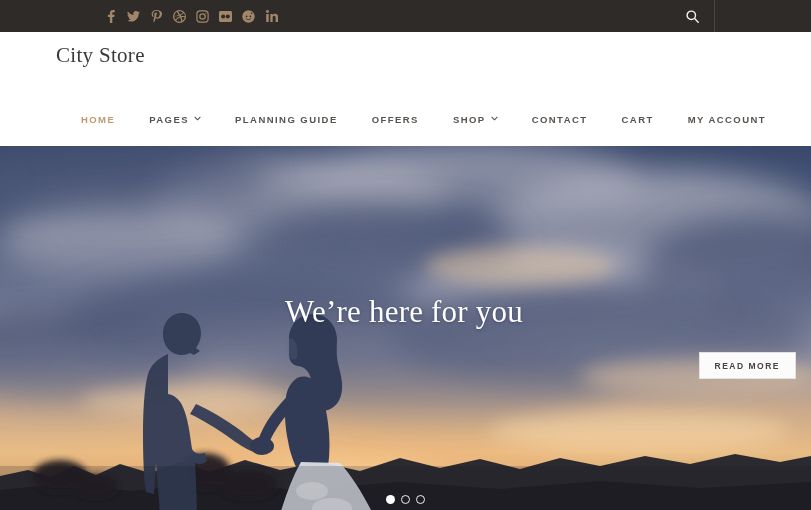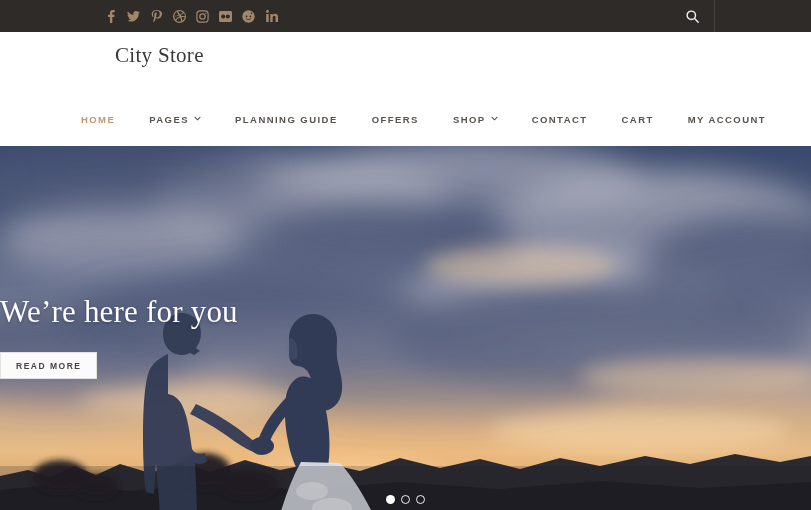--- a/index.html
+++ b/index.html
@@ -68,21 +68,21 @@
     width: 1px;
     height: 32px;
     background: #494644;
     margin-left: 9px;
   }
 
   
   .header {
     background: #ffffff;
     height: 60px;
-    padding-left: 115px;
+    padding-left: 56px;
     padding-top: 10px;
   }
 
   .brand-title {
     font-family: "Liberation Serif", serif;
     font-size: 21px;
     color: #3a3a3a;
     font-weight: 400;
     letter-spacing: 0.3px;
     line-height: 26px;
@@ -152,41 +152,41 @@
     inset: 0;
     width: 100%;
     height: 100%;
   }
 
   .hero-overlay-text {
     position: absolute;
     left: 0;
     right: 3px;
     top: 148px;
-    text-align: left;
+    text-align: center;
     pointer-events: none;
   }
 
   .hero-title {
     font-family: "Liberation Serif", serif;
     font-size: 31px;
     color: #ffffff;
     font-weight: 400;
     letter-spacing: 0.2px;
     text-shadow: 0 1px 3px rgba(20,25,45,0.35);
     line-height: 36px;
   }
 
   .hero-btn-wrap {
     position: absolute;
     left: 0;
-    right: 4px;
+    right: 15px;
     top: 206px;
     display: flex;
-    justify-content: flex-start;
+    justify-content: flex-end;
   }
 
   .hero-btn {
     display: inline-flex;
     align-items: center;
     justify-content: center;
     min-width: 81px;
     height: 27px;
     padding: 0 15px;
     background: #fbfbfb;

